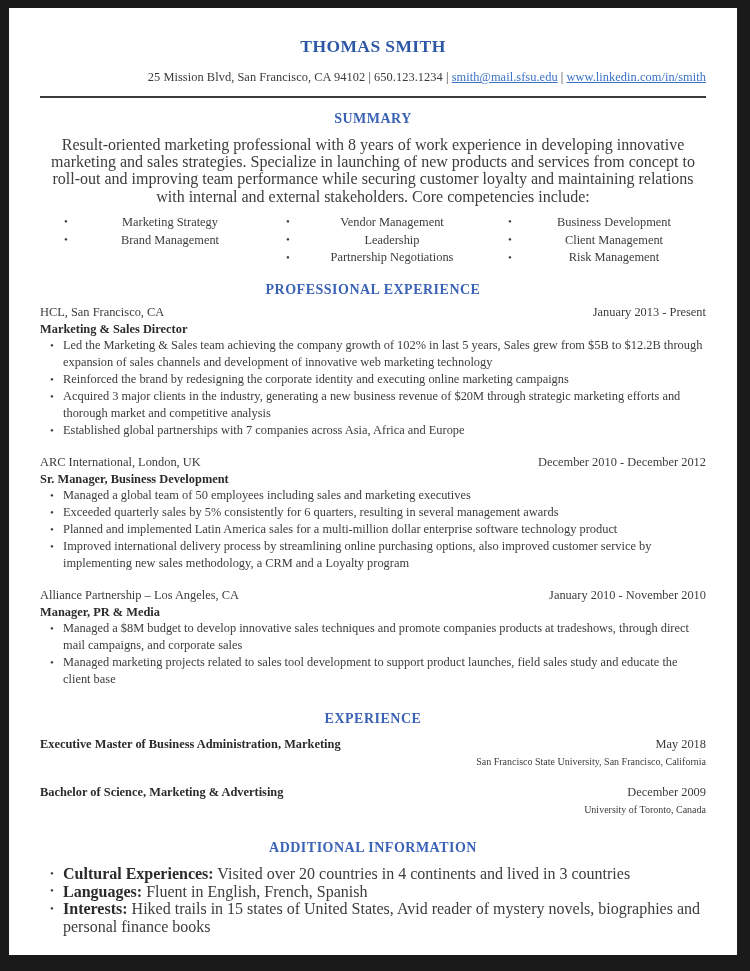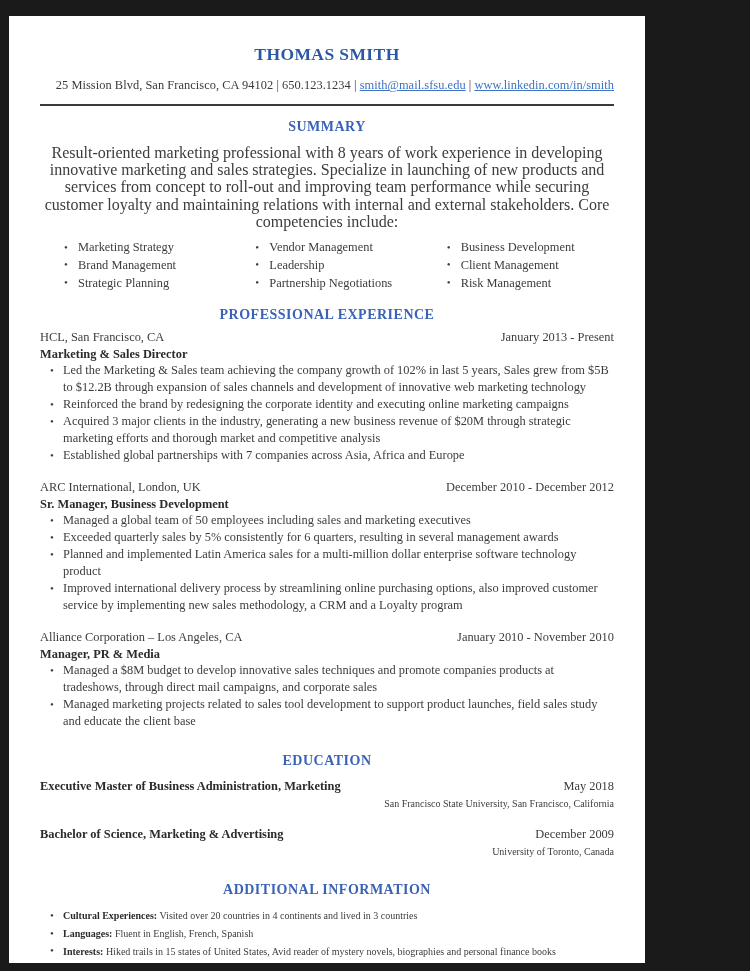--- a/index.html
+++ b/index.html
@@ -10,27 +10,26 @@
     width: 750px;
     height: 971px;
     background: #1a1a1a;
     font-family: "Liberation Serif", "DejaVu Serif", serif;
     overflow: hidden;
   }
   .page {
     position: absolute;
     left: 9px;
     top: 8px;
-    width: 636px;
+    width: 728px;
     height: 947px;
     background: #ffffff;
     box-sizing: border-box;
     padding: 22px 31px 10px 31px;
     overflow: hidden;
-    margin-top: 8px;
   }
   .name {
     text-align: center;
     color: #2c57a5;
     font-weight: bold;
     font-size: 17.5px;
     letter-spacing: 0.4px;
     margin: 6px 0 0 0;
   }
   .contact {
@@ -67,20 +66,21 @@
     line-height: 17.2px;
     text-align: center;
     margin: 0;
   }
   .comp-grid {
     display: flex;
     margin-top: 9px;
   }
   .comp-col {
     flex: 1;
+    text-align: center;
   }
   .comp-col ul {
     margin: 0;
     padding-left: 38px;
     list-style: none;
   }
   .comp-col li {
     font-size: 12.4px;
     color: #3c3c3c;
     line-height: 17.8px;
@@ -149,21 +149,21 @@
     line-height: 17px;
     text-align: right;
   }
   .edu-gap { height: 14px; }
   ul.addl {
     margin: 0;
     padding-left: 23px;
     list-style: none;
   }
   ul.addl li {
-    font-size: 10px;
+    font-size: 16px;
     color: #3c3c3c;
     line-height: 17.6px;
     position: relative;
   }
   ul.addl li::before {
     content: "\2022";
     position: absolute;
     left: -13px;
     top: -0.5px;
     font-size: 11px;
@@ -193,21 +193,20 @@
   <hr class="rule">
 
   <div class="sec-head">SUMMARY</div>
   <p class="para">Result-oriented marketing professional with 8 years of work experience in developing innovative marketing and sales strategies. Specialize in launching of new products and services from concept to roll-out and improving team performance while securing customer loyalty and maintaining relations with internal and external stakeholders. Core competencies include:</p>
 
   <div class="comp-grid">
     <div class="comp-col">
       <ul>
         <li>Marketing Strategy</li>
         <li>Brand Management</li>
-        <li>Strategic Planning</li>
       </ul>
     </div>
     <div class="comp-col">
       <ul>
         <li>Vendor Management</li>
         <li>Leadership</li>
         <li>Partnership Negotiations</li>
       </ul>
     </div>
     <div class="comp-col">
@@ -248,31 +247,31 @@
       <li>Exceeded quarterly sales by 5% consistently for 6 quarters, resulting in several management awards</li>
       <li>Planned and implemented Latin America sales for a multi-million dollar enterprise software technology product</li>
       <li>Improved international delivery process by streamlining online purchasing options, also improved customer service by implementing new sales methodology, a CRM and a Loyalty program</li>
     </ul>
   </div>
 
   <div class="job-gap"></div>
 
   <div class="job">
     <div class="job-top">
-      <span class="job-company">Alliance Corporation – Los Angeles, CA</span>
+      <span class="job-company">Alliance Partnership – Los Angeles, CA</span>
       <span class="job-dates">January 2010 - November 2010</span>
     </div>
     <div class="job-title">Manager, PR &amp; Media</div>
     <ul class="bullets">
       <li>Managed a $8M budget to develop innovative sales techniques and promote companies products at tradeshows, through direct mail campaigns, and corporate sales</li>
       <li>Managed marketing projects related to sales tool development to support product launches, field sales study and educate the client base</li>
     </ul>
   </div>
 
-  <div class="sec-head edu">EDUCATION</div>
+  <div class="sec-head edu">EXPERIENCE</div>
 
   <div class="edu-entry">
     <div class="edu-top">
       <span class="edu-degree">Executive Master of Business Administration, Marketing</span>
       <span class="edu-date">May 2018</span>
     </div>
     <div class="edu-school">San Francisco State University, San Francisco, California</div>
   </div>
 
   <div class="edu-gap"></div>

